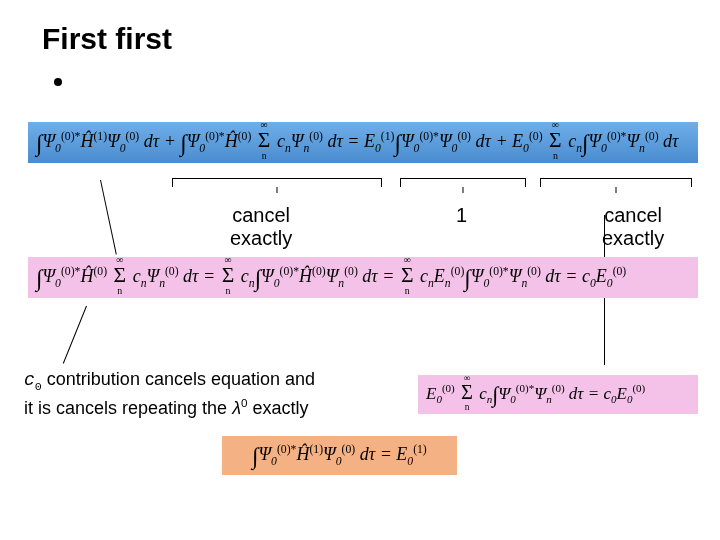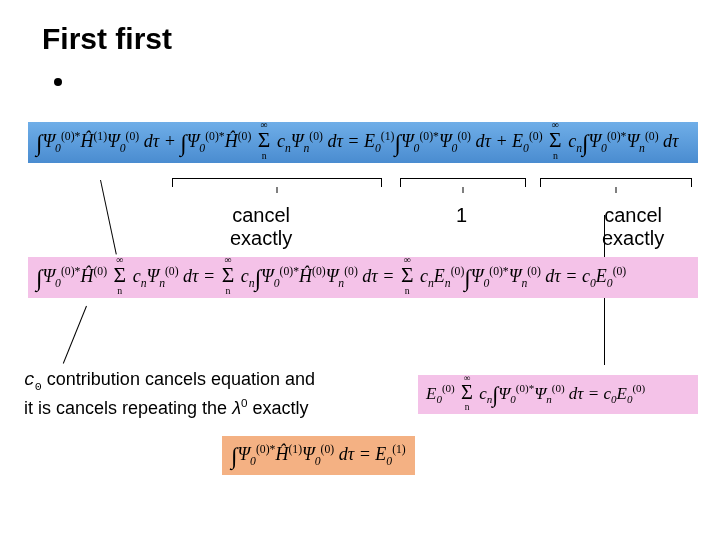--- a/index.html
+++ b/index.html
@@ -53,21 +53,21 @@
     top: 257px;
     width: 670px;
     background: #f4c2e8;
     color: #000;
   }
   .eq-orange {
     top: 436px;
     left: 222px;
     width: auto;
     background: #f4b183;
-    padding: 6px 9px;
+    padding: 6px 30px;
   }
   .eq-pink2 {
     position: absolute;
     top: 375px;
     left: 418px;
     width: 280px;
     background: #f4c2e8;
     padding: 6px 8px;
     font-family: "Times New Roman", serif;
     font-style: italic;

